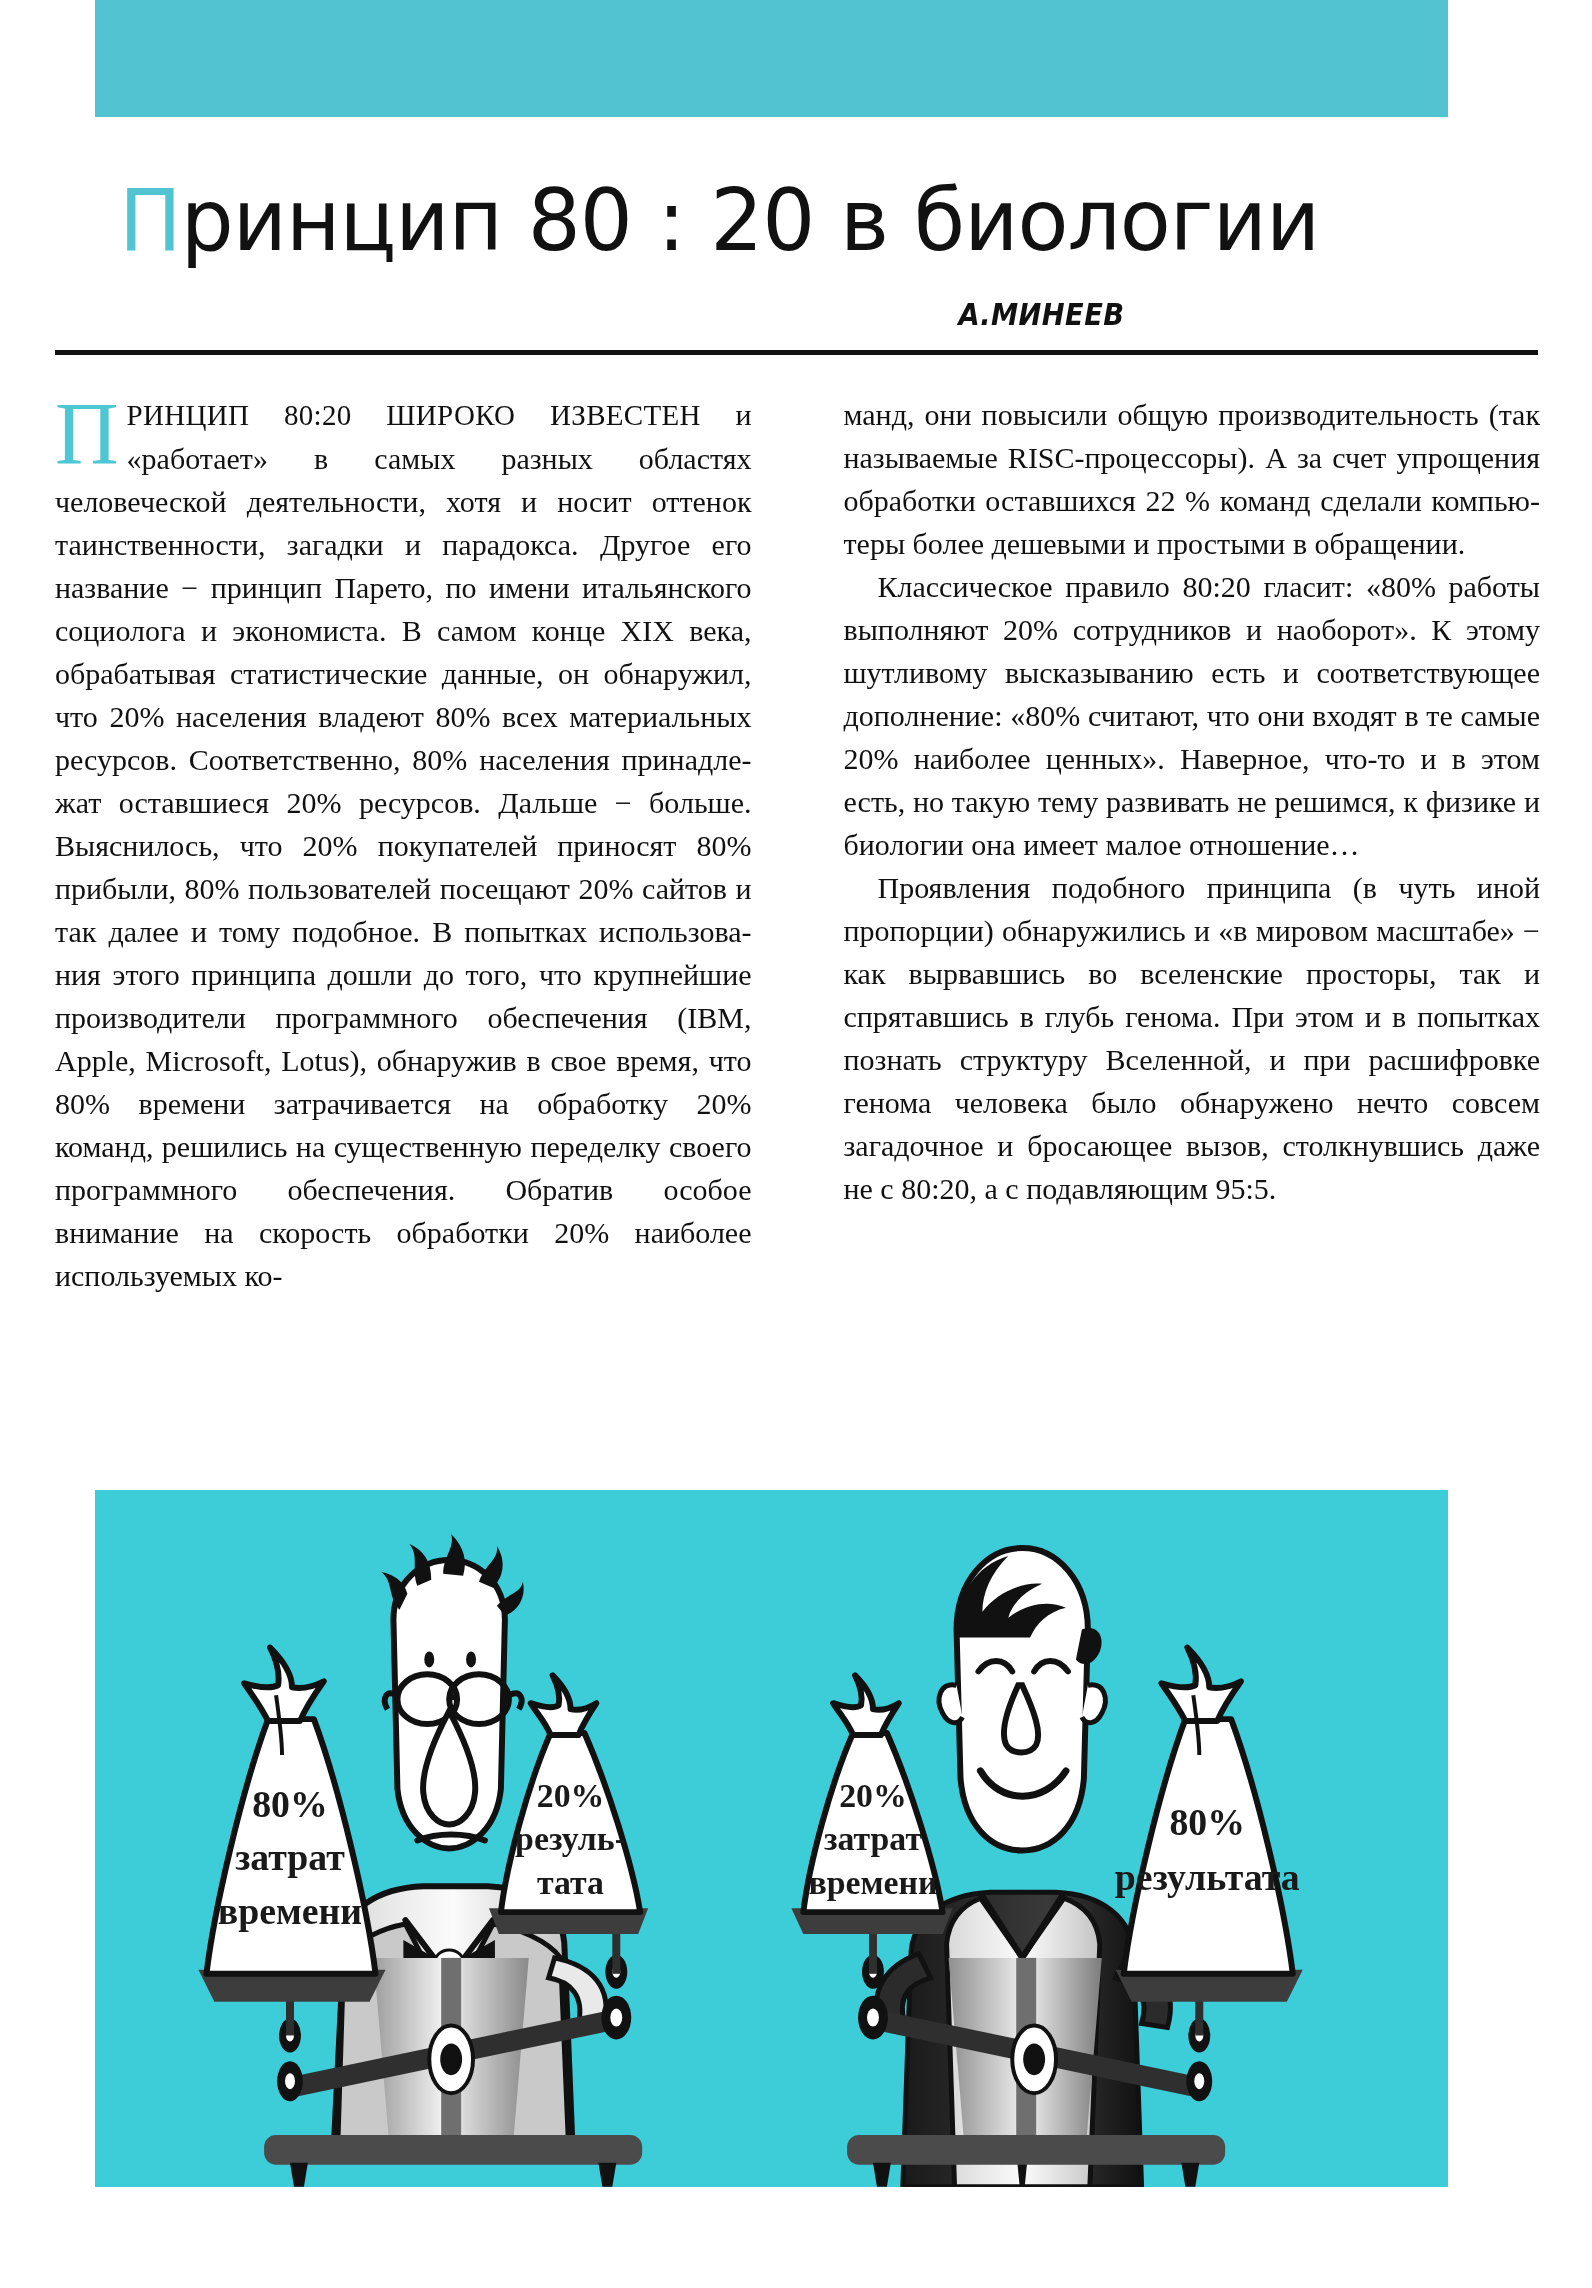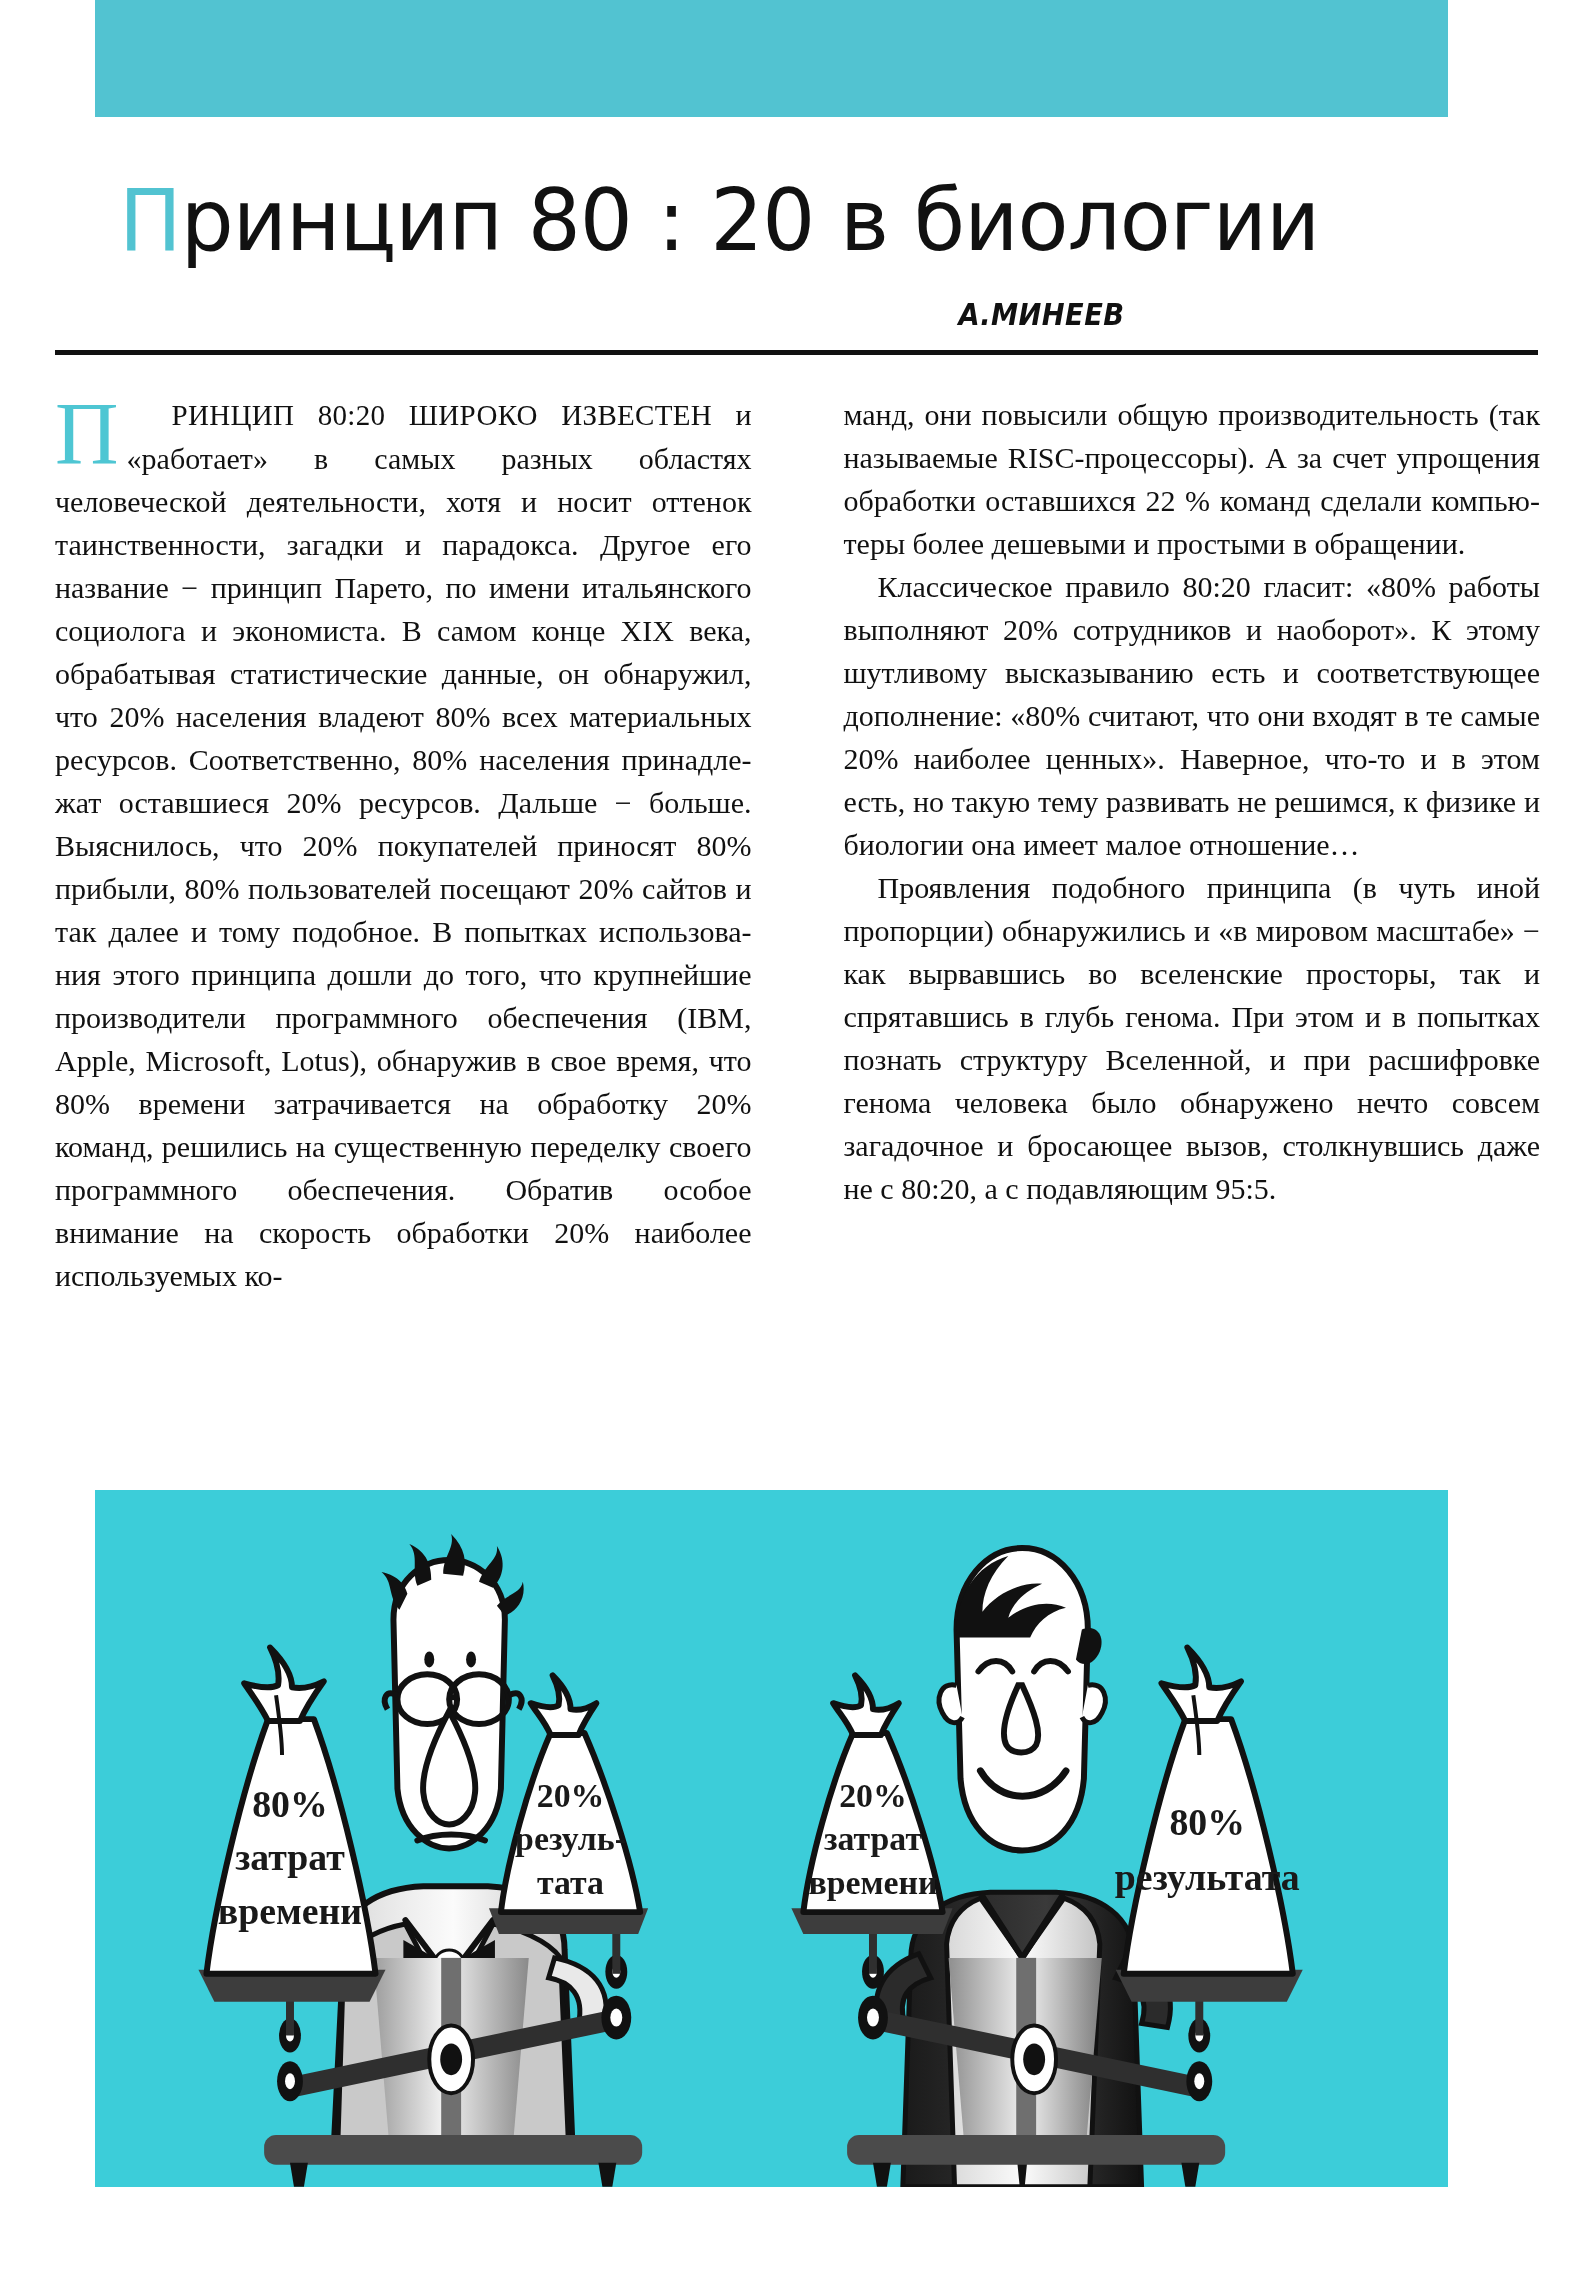--- a/index.html
+++ b/index.html
@@ -103,21 +103,20 @@
     color: #4ec6d3;
     font-family: "Liberation Serif", "DejaVu Serif", serif;
     font-size: 88px;
     line-height: 74px;
     padding: 4px 8px 0 0;
     font-weight: 400;
   }
   .smallcaps {
     font-size: 29px;
     letter-spacing: 0.3px;
-    margin-left: 45px;
   }
 
   
   .illustration {
     position: absolute;
     left: 95px;
     top: 1490px;
     width: 1353px;
     height: 697px;
     background: #3ccdd9;

